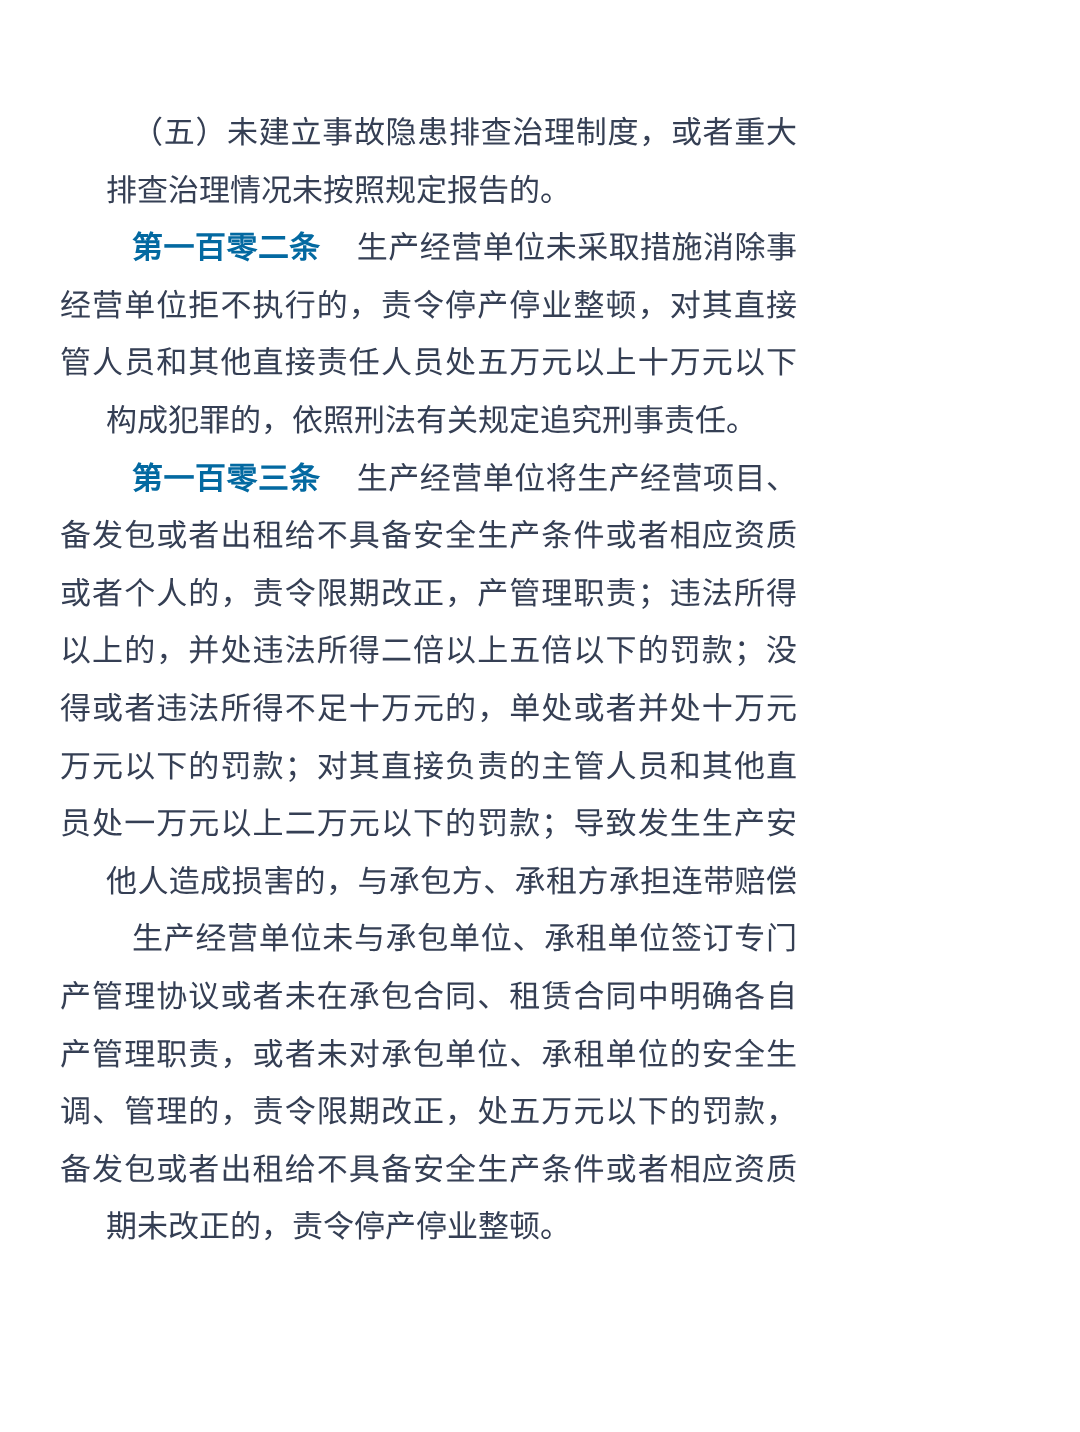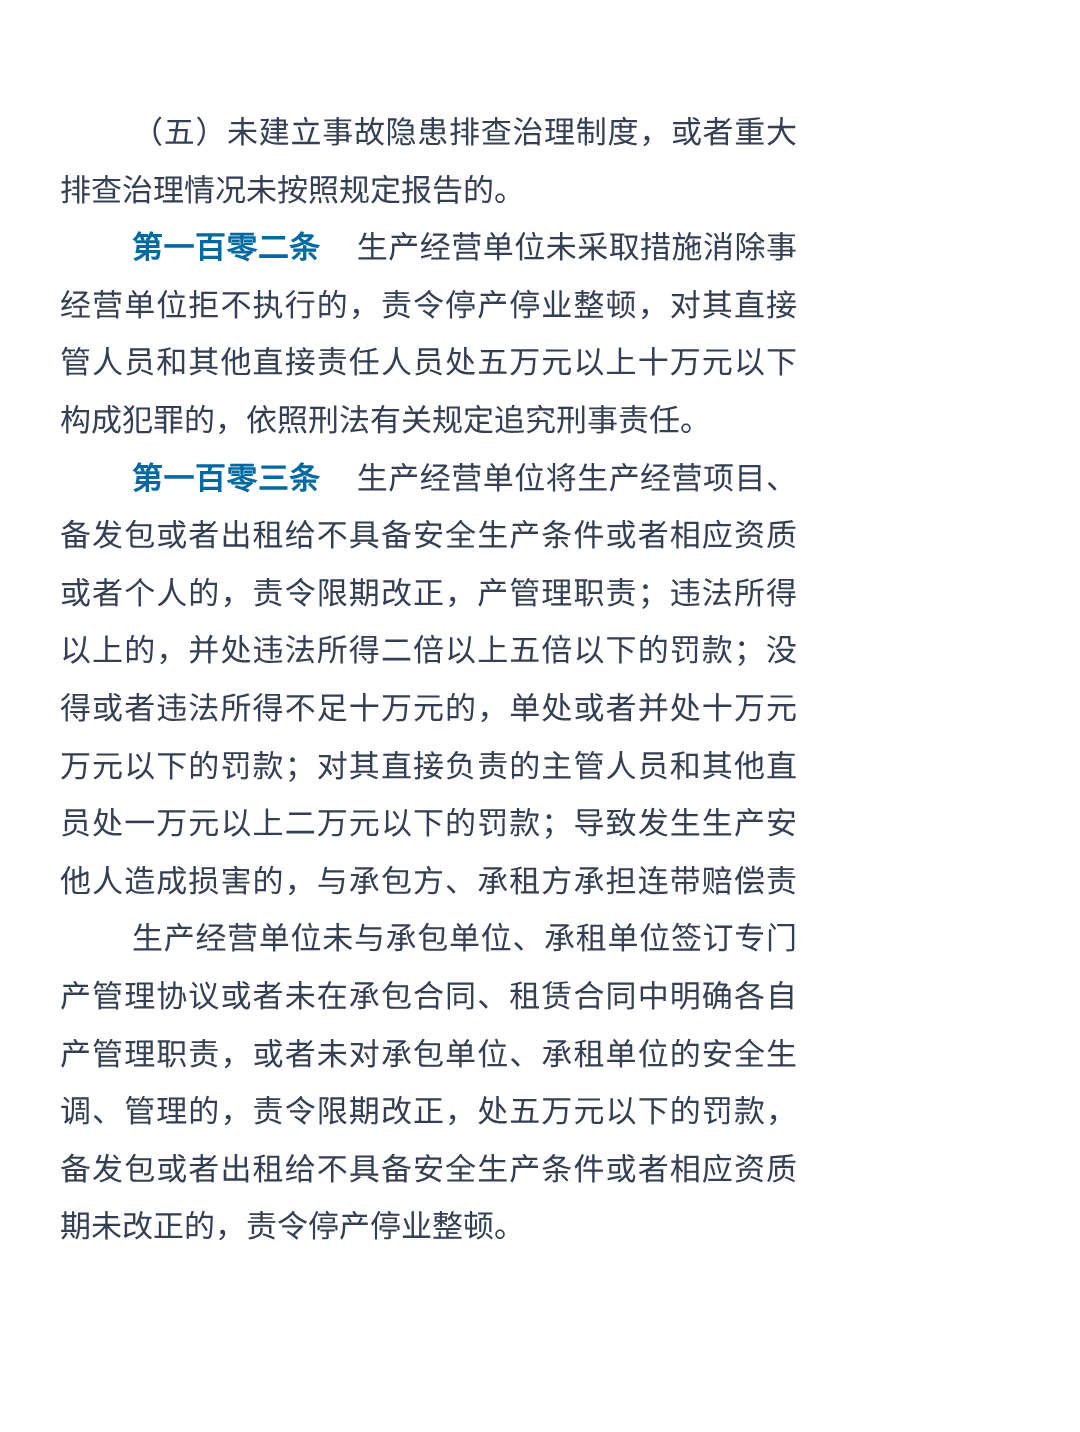--- a/index.html
+++ b/index.html
@@ -27,20 +27,21 @@
     line-height: 57.6px;
     text-align: justify;
     text-align-last: justify;
     overflow: hidden;
   }
   .line.indent {
     padding-left: 72px;
   }
   .line.short {
     text-align-last: left;
+    margin-left: 46px;
   }
   .article-no {
     font-family: "Liberation Sans", "DejaVu Sans", sans-serif;
     font-weight: 700;
     color: #0369a1;
     margin-right: 36px;
   }
 </style>
 </head>
 <body>

